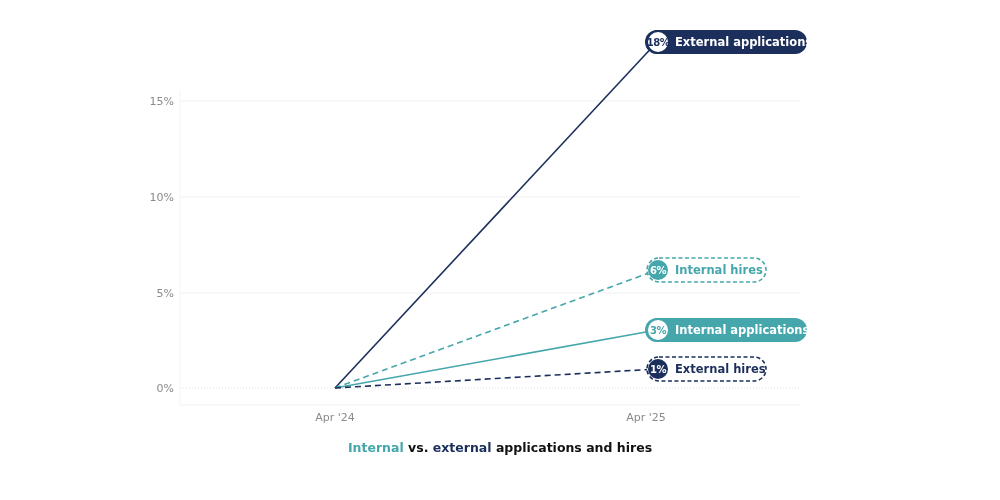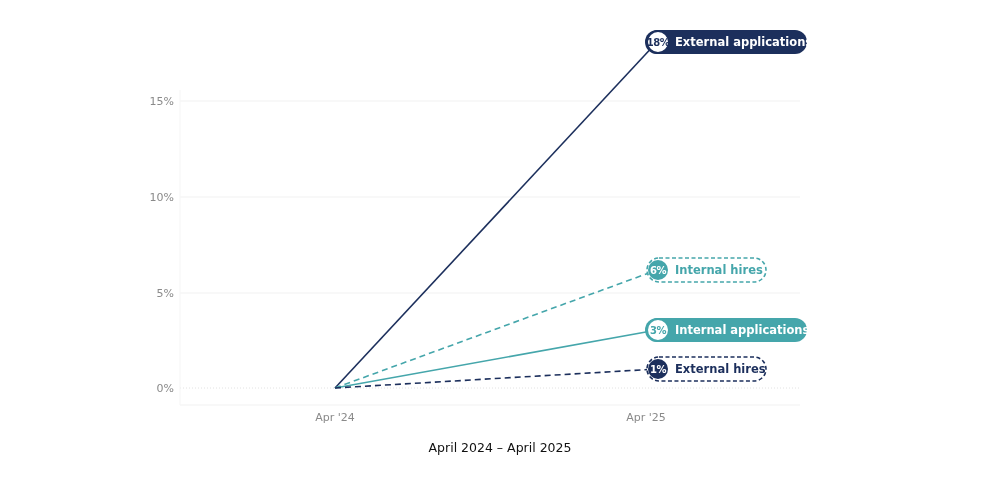--- a/index.html
+++ b/index.html
@@ -67,14 +67,14 @@
 
   <g>
     <rect x="647" y="357" width="119" height="24" rx="12" fill="#fff" stroke="#1c2f5c" stroke-width="1.6" stroke-dasharray="4,2.5"></rect>
     <circle cx="658" cy="369" r="10" fill="#1c2f5c"></circle>
     <text class="pct" x="658" y="373" text-anchor="middle" fill="#fff">1%</text>
     <text class="lbl" x="675" y="373" fill="#1c2f5c">External hires</text>
   </g>
 </svg>
 
 <div class="caption">
-  <div>April 2024 – April 2025</div>
+  <div class="t"><span class="teal">Internal</span><span> vs. </span><span class="navy">external</span><span> applications and hires</span></div>
 </div>
 
 </body></html>

